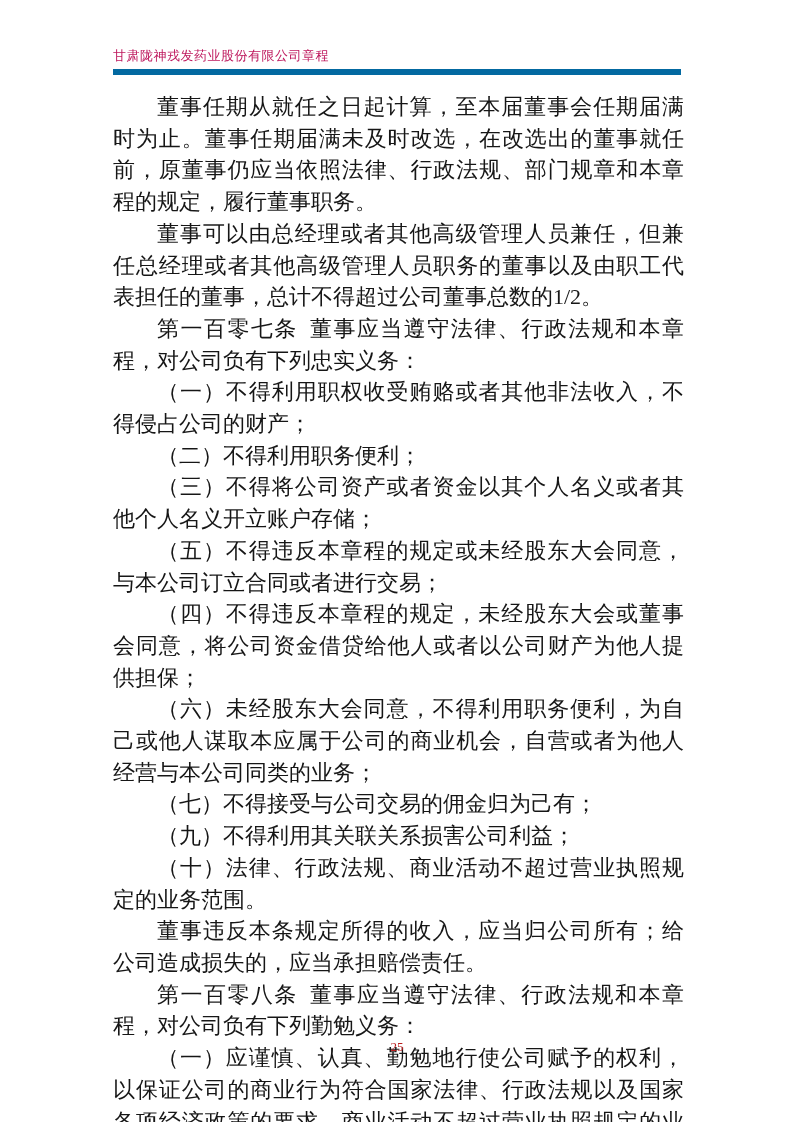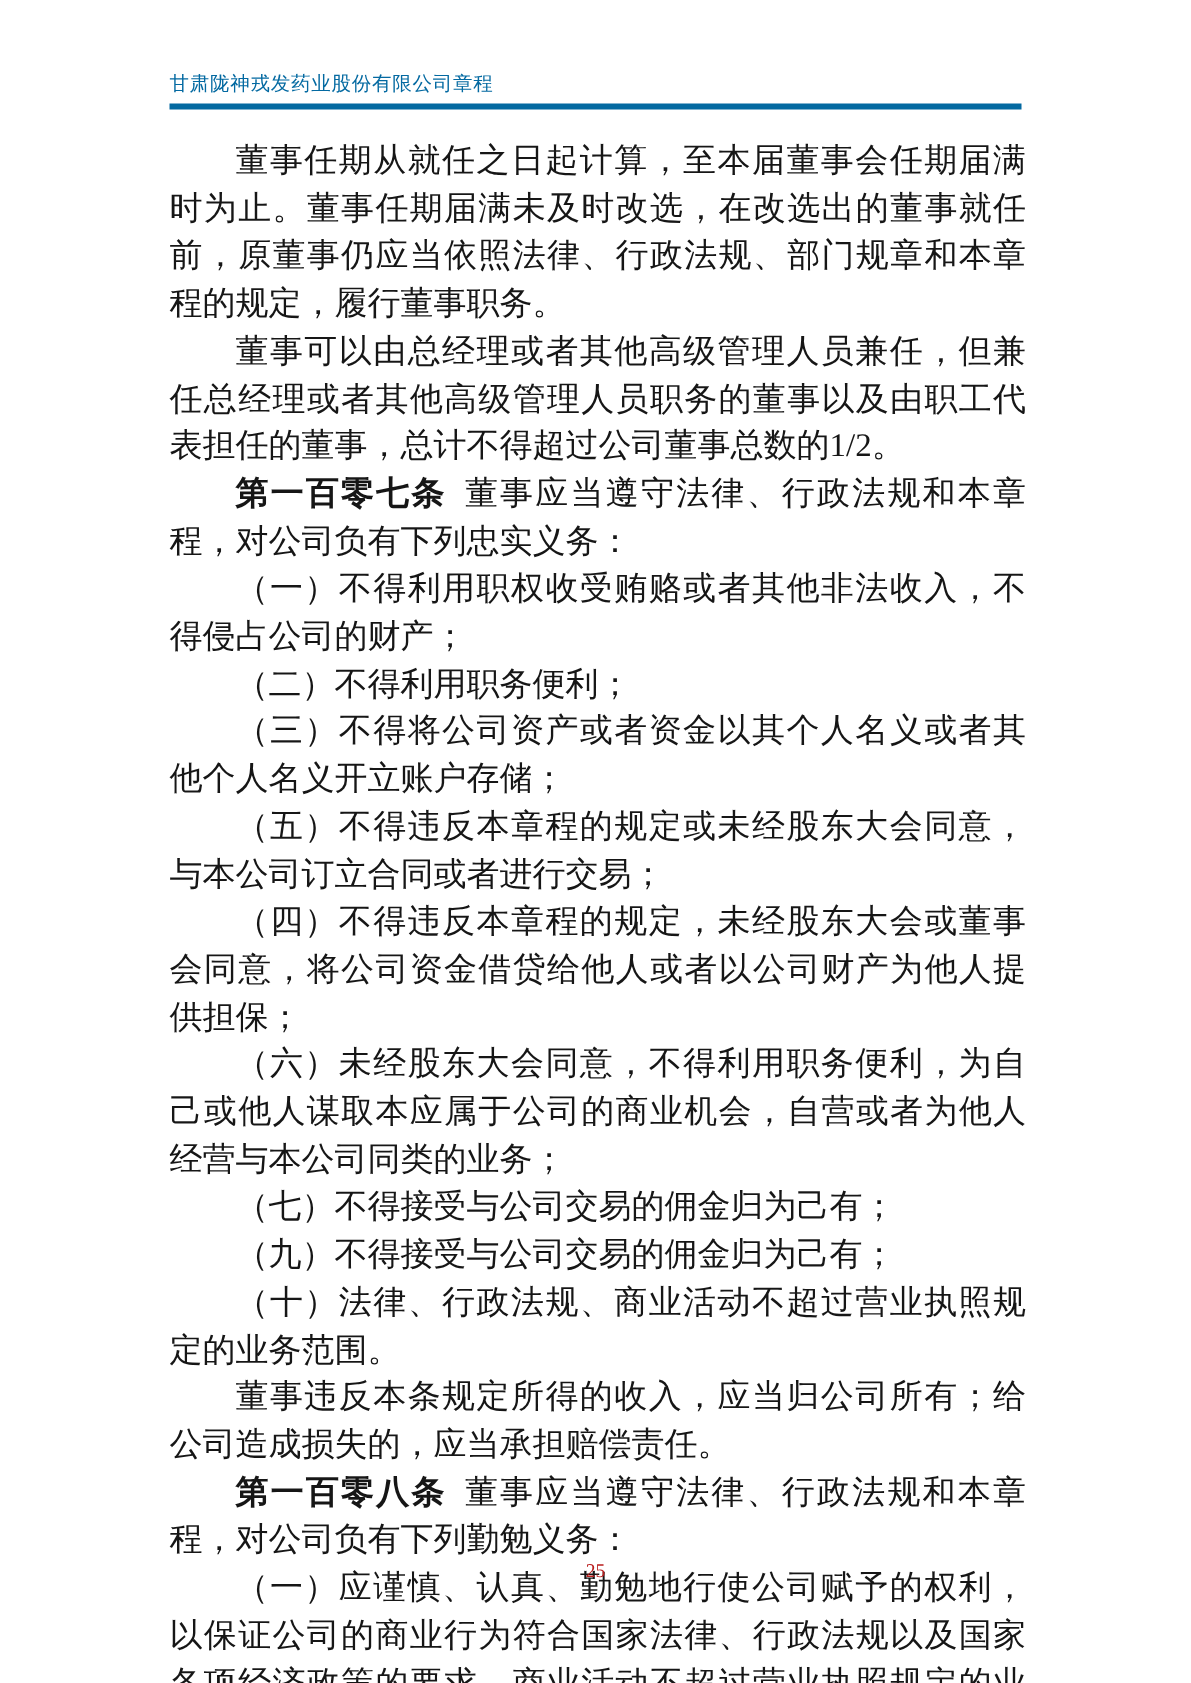--- a/index.html
+++ b/index.html
@@ -16,42 +16,42 @@
     font-family: "Liberation Serif", "DejaVu Serif", serif;
     color: #161616;
   }
   .header {
     position: absolute;
     left: 113px;
     width: 568px;
     top: 47px;
     font-size: 13px;
     line-height: 17px;
-    color: #0369a1;
+    color: #be185d;
     letter-spacing: 0.5px;
     padding-bottom: 5px;
-    border-bottom: 4px solid #0369a1;
+    border-bottom: 6px solid #0369a1;
   }
   .content {
     position: absolute;
     left: 113px;
     width: 571px;
     top: 91px;
     font-size: 22px;
     line-height: 31.7px;
     text-align: justify;
     text-justify: inter-ideograph;
   }
   .content p {
     margin: 0;
     padding: 0;
     text-indent: 2em;
   }
   .term {
-    font-weight: bold;
+    font-weight: normal;
     margin-right: 0.55em;
   }
   .footer {
     position: absolute;
     top: 1039px;
     left: 0;
     width: 794px;
     text-align: center;
     font-size: 13px;
     color: #b91c1c;
@@ -81,21 +81,21 @@
 
     <p><span>（五）不得违反本章程的规定或未经股东大会同意，与本公司订立合同或者进行交易；</span></p>
 
     <p><span>（四）不得违反本章程的规定，未经股东大会或董事会同意，将公司资金借贷给他人或者以公司财产为他人提供担保；</span></p>
 
     <p><span>（六）未经股东大会同意，不得利用职务便利，为自己或他人谋取本应属于公司的商业机会，自营或者为他人经营与本公司同类的业务；</span></p>
 
     <p><span>（七）不得接受与公司交易的佣金归为己有；</span></p>
 
 
-    <p><span>（九）不得接受与公司交易的佣金归为己有；</span></p>
+    <p><span>（九）不得利用其关联关系损害公司利益；</span></p>
 
     <p><span>（十）法律、行政法规、商业活动不超过营业执照规定的业务范围。</span></p>
 
     <p><span>董事违反本条规定所得的收入，应当归公司所有；给公司造成损失的，应当承担赔偿责任。</span></p>
 
     <p><b class="term">第一百零八条</b><span>董事应当遵守法律、行政法规和本章程，对公司负有下列勤勉义务：</span></p>
 
     <p><span>（一）应谨慎、认真、勤勉地行使公司赋予的权利，以保证公司的商业行为符合国家法律、行政法规以及国家各项经济政策的要求，商业活动不超过营业执照规定的业务范围；</span></p>
   </div>
 

